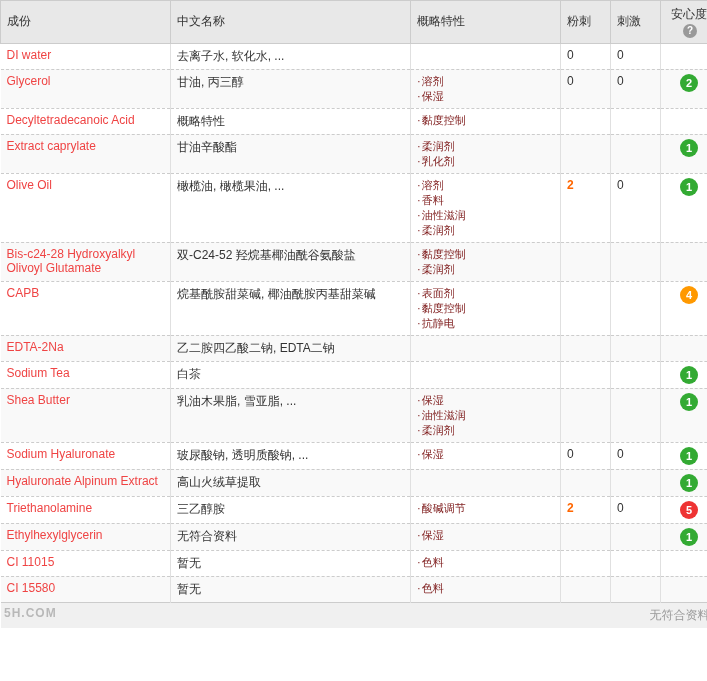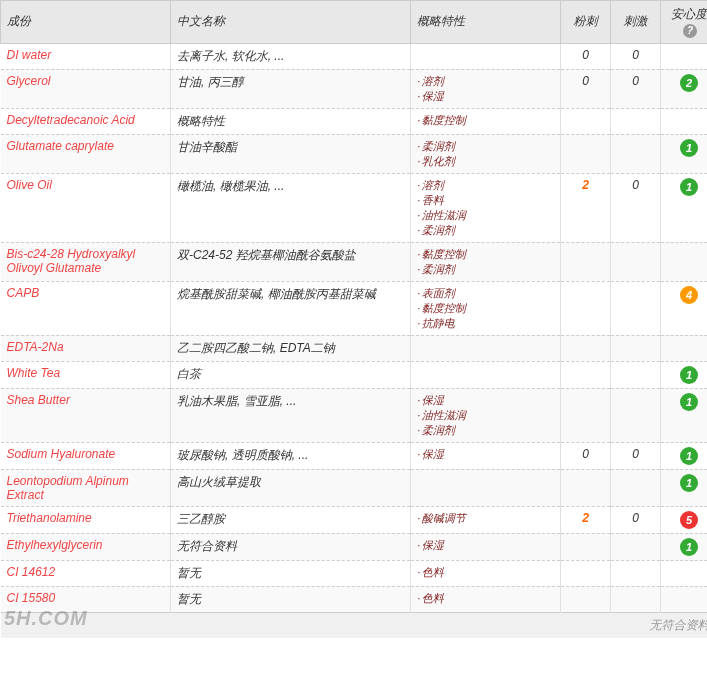--- a/index.html
+++ b/index.html
@@ -5,21 +5,20 @@
     * { box-sizing: border-box; margin: 0; padding: 0; }
     body {
       font-family: Arial, sans-serif;
       font-size: 12px;
       background: #fff;
       color: #333;
     }
     .table-container {
       width: 672px;
       position: relative;
-      font-style: italic;
     }
     table {
       width: 100%;
       border-collapse: collapse;
       table-layout: fixed;
     }
     thead tr {
       background: #e8e8e8;
     }
     thead th {
@@ -38,22 +37,22 @@
     }
     tbody td {
       padding: 4px 6px;
       vertical-align: top;
       font-size: 12px;
       border-right: 1px solid #e0e0e0;
     }
     .col-ingredient { width: 170px; }
     .col-name { width: 240px; }
     .col-property { width: 150px; }
-    .col-prickle { width: 50px; text-align: center; }
-    .col-irritate { width: 50px; text-align: center; }
+    .col-prickle { width: 50px; }
+    .col-irritate { width: 50px; text-align: left; }
     .col-safety { width: 57px; text-align: center; }
 
     .ingredient-link {
       color: #ef4444;
       text-decoration: none;
     }
 
     .property-tag {
       color: #7f1d1d;
       font-size: 11px;
@@ -98,21 +97,21 @@
       text-align: right;
       padding: 4px 8px;
       font-size: 12px;
       border-top: 1px solid #ccc;
     }
 
     .watermark {
       position: absolute;
       bottom: 8px;
       left: 4px;
-      font-size: 20px;
+      font-size: 12px;
       font-weight: bold;
       color: rgba(80,80,80,0.35);
       letter-spacing: 1px;
       pointer-events: none;
     }
   </style>
 </head>
 <body>
 
 <div class="table-container">
@@ -149,21 +148,21 @@
         </tr>
         <tr>
           <td class="col-ingredient"><a href="#" class="ingredient-link">Decyltetradecanoic Acid</a></td>
           <td class="col-name">概略特性</td>
           <td class="col-property"><span class="property-tag">黏度控制</span><br></td>
           <td class="col-prickle"></td>
           <td class="col-irritate"></td>
           <td class="col-safety"></td>
         </tr>
         <tr>
-          <td class="col-ingredient"><a href="#" class="ingredient-link">Glutamate caprylate</a></td>
+          <td class="col-ingredient"><a href="#" class="ingredient-link">Extract caprylate</a></td>
           <td class="col-name">甘油辛酸酯</td>
           <td class="col-property"><span class="property-tag">柔润剂</span><br><span class="property-tag">乳化剂</span><br></td>
           <td class="col-prickle"></td>
           <td class="col-irritate"></td>
           <td class="col-safety"><span class="badge badge-green">1</span></td>
         </tr>
         <tr>
           <td class="col-ingredient"><a href="#" class="ingredient-link">Olive Oil</a></td>
           <td class="col-name">橄榄油, 橄榄果油, ...</td>
           <td class="col-property"><span class="property-tag">溶剂</span><br><span class="property-tag">香料</span><br><span class="property-tag">油性滋润</span><br><span class="property-tag">柔润剂</span><br></td>
@@ -189,21 +188,21 @@
         </tr>
         <tr>
           <td class="col-ingredient"><a href="#" class="ingredient-link">EDTA-2Na</a></td>
           <td class="col-name">乙二胺四乙酸二钠, EDTA二钠</td>
           <td class="col-property"></td>
           <td class="col-prickle"></td>
           <td class="col-irritate"></td>
           <td class="col-safety"></td>
         </tr>
         <tr>
-          <td class="col-ingredient"><a href="#" class="ingredient-link">White Tea</a></td>
+          <td class="col-ingredient"><a href="#" class="ingredient-link">Sodium Tea</a></td>
           <td class="col-name">白茶</td>
           <td class="col-property"></td>
           <td class="col-prickle"></td>
           <td class="col-irritate"></td>
           <td class="col-safety"><span class="badge badge-green">1</span></td>
         </tr>
         <tr>
           <td class="col-ingredient"><a href="#" class="ingredient-link">Shea Butter</a></td>
           <td class="col-name">乳油木果脂, 雪亚脂, ...</td>
           <td class="col-property"><span class="property-tag">保湿</span><br><span class="property-tag">油性滋润</span><br><span class="property-tag">柔润剂</span><br></td>
@@ -213,21 +212,21 @@
         </tr>
         <tr>
           <td class="col-ingredient"><a href="#" class="ingredient-link">Sodium Hyaluronate</a></td>
           <td class="col-name">玻尿酸钠, 透明质酸钠, ...</td>
           <td class="col-property"><span class="property-tag">保湿</span><br></td>
           <td class="col-prickle"><span>0</span></td>
           <td class="col-irritate"><span>0</span></td>
           <td class="col-safety"><span class="badge badge-green">1</span></td>
         </tr>
         <tr>
-          <td class="col-ingredient"><a href="#" class="ingredient-link">Leontopodium Alpinum Extract</a></td>
+          <td class="col-ingredient"><a href="#" class="ingredient-link">Hyaluronate Alpinum Extract</a></td>
           <td class="col-name">高山火绒草提取</td>
           <td class="col-property"></td>
           <td class="col-prickle"></td>
           <td class="col-irritate"></td>
           <td class="col-safety"><span class="badge badge-green">1</span></td>
         </tr>
         <tr>
           <td class="col-ingredient"><a href="#" class="ingredient-link">Triethanolamine</a></td>
           <td class="col-name">三乙醇胺</td>
           <td class="col-property"><span class="property-tag">酸碱调节</span><br></td>
@@ -237,21 +236,21 @@
         </tr>
         <tr>
           <td class="col-ingredient"><a href="#" class="ingredient-link">Ethylhexylglycerin</a></td>
           <td class="col-name">无符合资料</td>
           <td class="col-property"><span class="property-tag">保湿</span><br></td>
           <td class="col-prickle"></td>
           <td class="col-irritate"></td>
           <td class="col-safety"><span class="badge badge-green">1</span></td>
         </tr>
         <tr>
-          <td class="col-ingredient"><a href="#" class="ingredient-link">CI 14612</a></td>
+          <td class="col-ingredient"><a href="#" class="ingredient-link">CI 11015</a></td>
           <td class="col-name">暂无</td>
           <td class="col-property"><span class="property-tag">色料</span><br></td>
           <td class="col-prickle"></td>
           <td class="col-irritate"></td>
           <td class="col-safety"></td>
         </tr>
         <tr>
           <td class="col-ingredient"><a href="#" class="ingredient-link">CI 15580</a></td>
           <td class="col-name">暂无</td>
           <td class="col-property"><span class="property-tag">色料</span><br></td>

